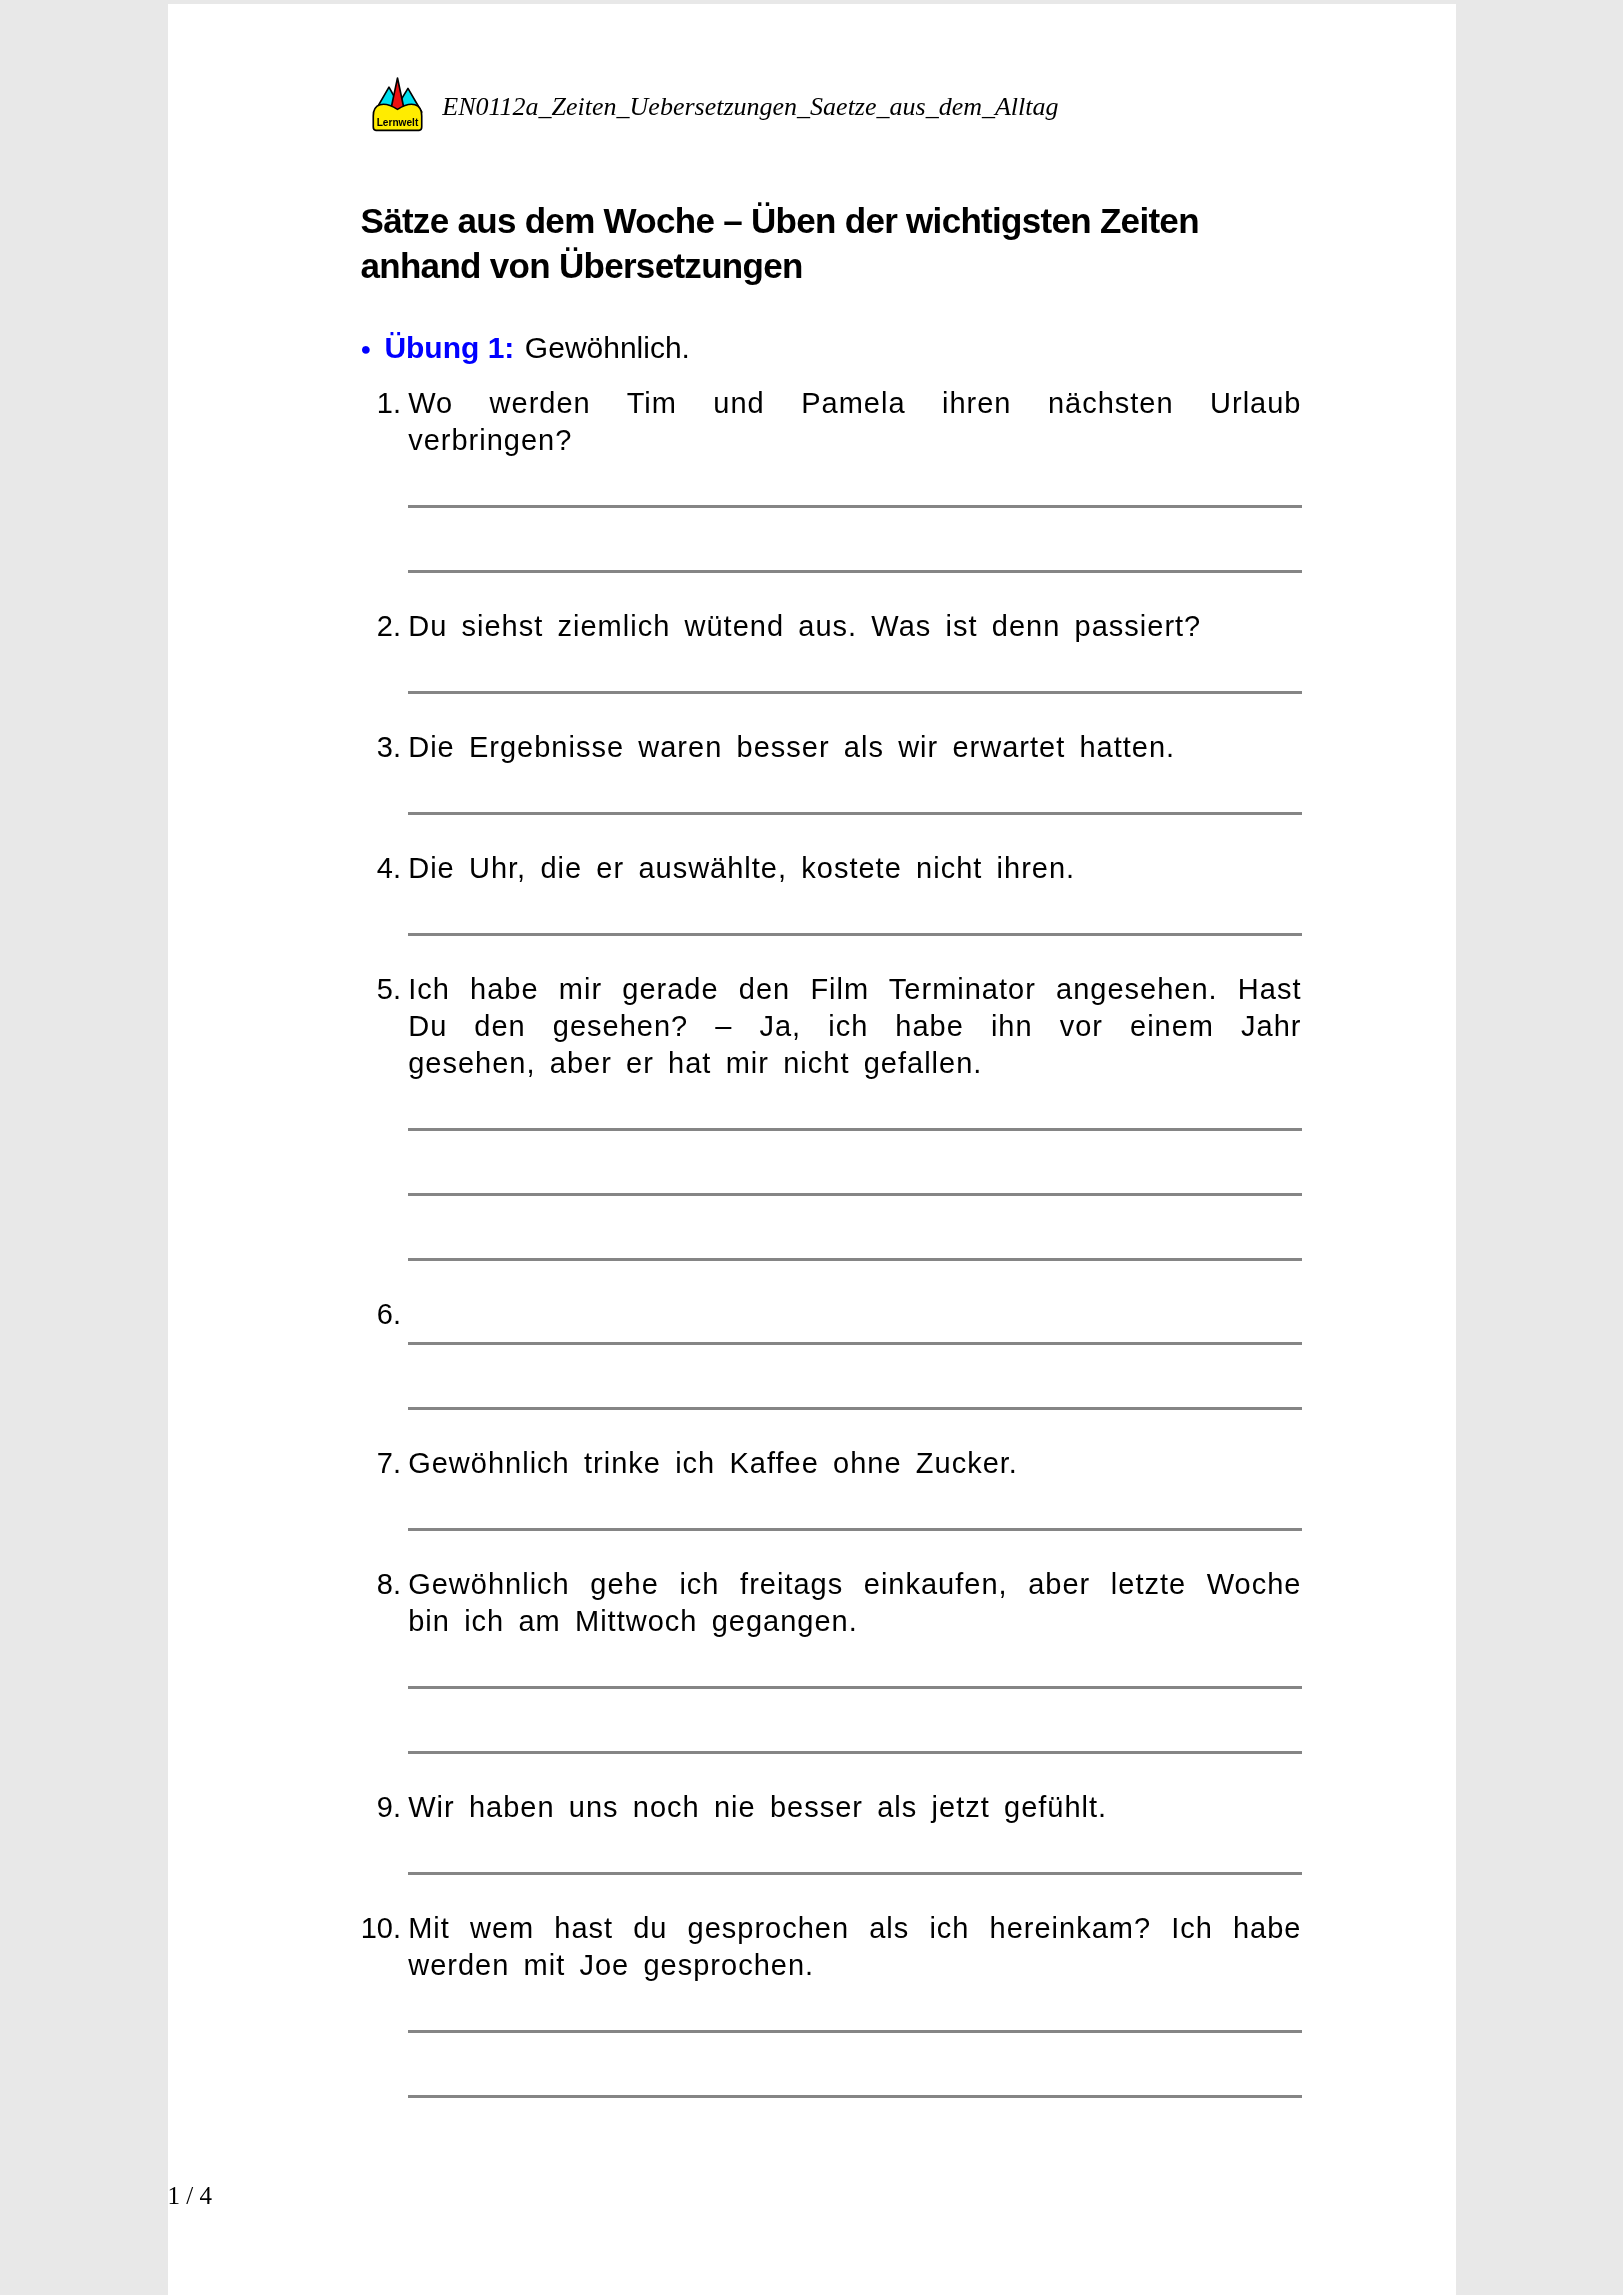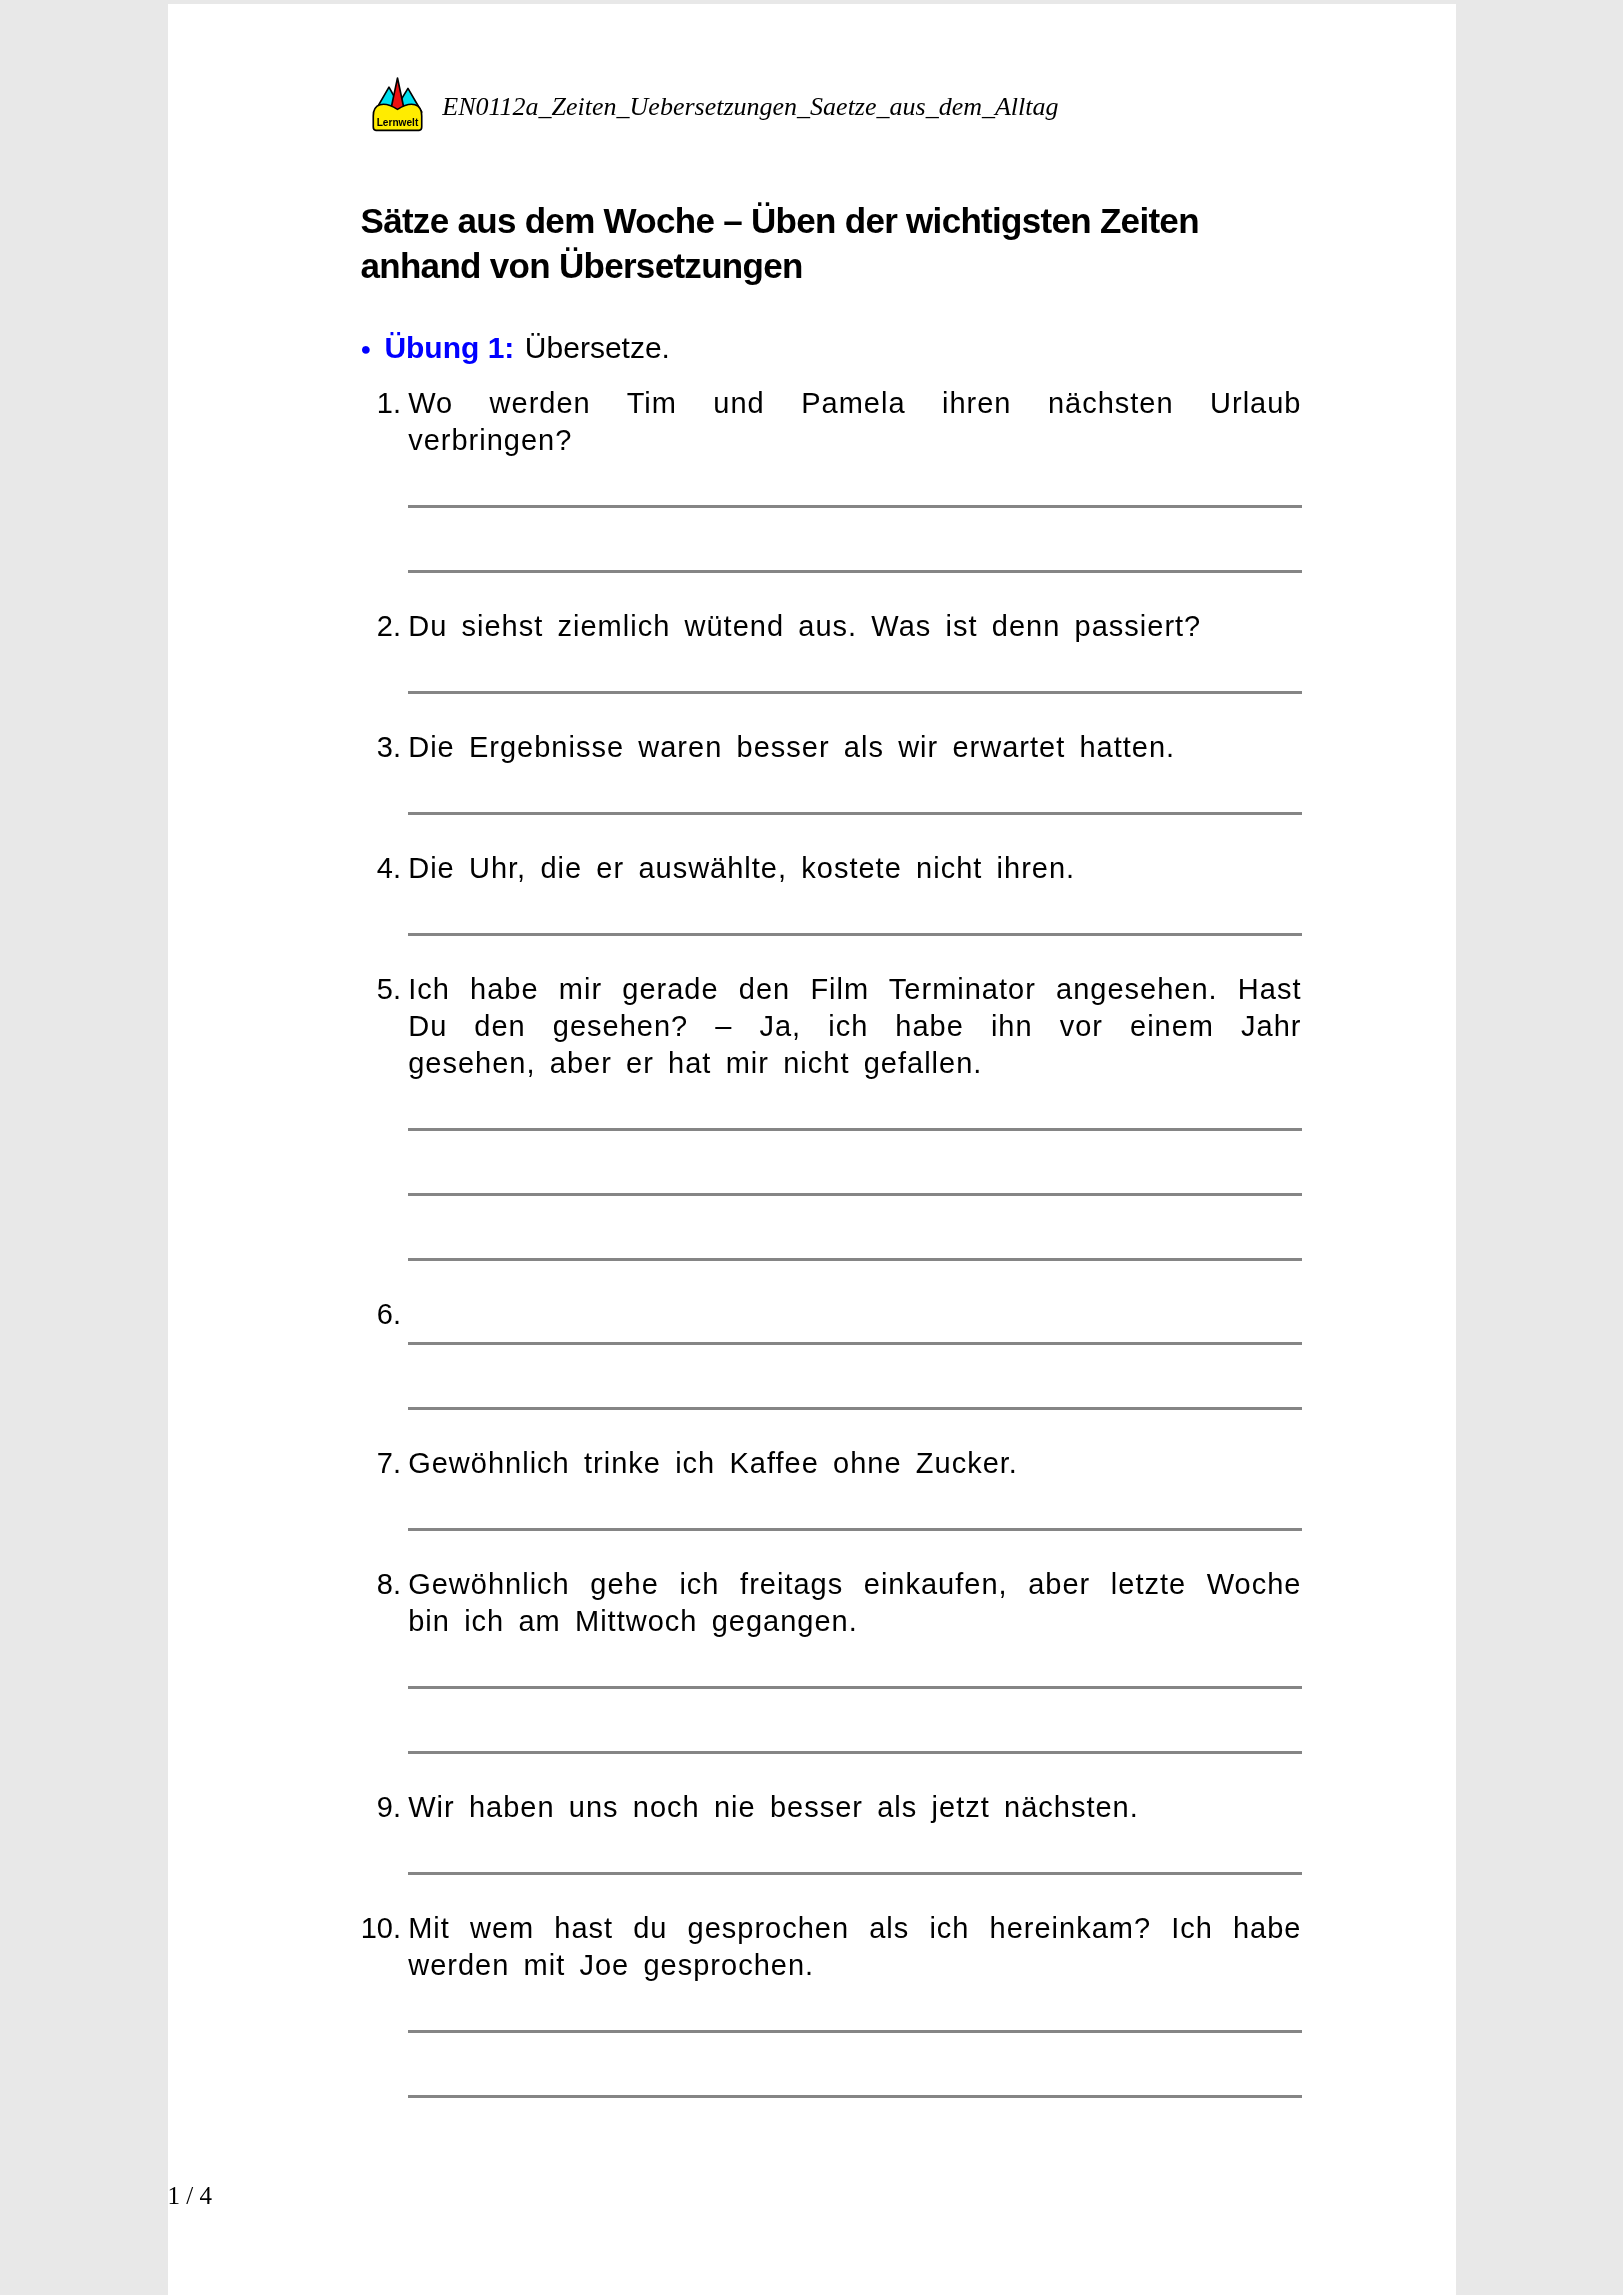--- a/index.html
+++ b/index.html
@@ -83,21 +83,21 @@
           </g>
           <text x="42" y="80" text-anchor="middle" font-family="Liberation Sans, sans-serif" font-size="15.5" font-weight="bold" fill="#000">Lernwelt</text>
         </svg>
       </div>
       <div class="doc-code">EN0112a_Zeiten_Uebersetzungen_Saetze_aus_dem_Alltag</div>
     </div>
 
     <h1 class="page-title" style="margin-bottom:0;">Sätze aus dem Woche – Üben der wichtigsten Zeiten anhand von Übersetzungen</h1>
 
     <div class="exercise-row">
-      <span class="exercise-bullet">●</span><span class="exercise-label">Übung 1:</span><span class="exercise-instruction">Übersetze.</span>
+      <span class="exercise-bullet">●</span><span class="exercise-label">Übung 1:</span><span class="exercise-instruction">Gewöhnlich.</span>
     </div>
 
     <div id="items">
         <div class="item">
     <div class="item-number">1.</div>
     <div class="item-body">
       <div class="item-text">Wo werden Tim und Pamela ihren nächsten Urlaub verbringen?</div>
     <div class="answer-line"></div>
             <div class="answer-line"></div>
           </div>
@@ -150,21 +150,21 @@
     <div class="item-number">8.</div>
     <div class="item-body">
       <div class="item-text">Gewöhnlich gehe ich freitags einkaufen, aber letzte Woche bin ich am Mittwoch gegangen.</div>
     <div class="answer-line"></div>
             <div class="answer-line"></div>
           </div>
   </div>
         <div class="item">
     <div class="item-number">9.</div>
     <div class="item-body">
-      <div class="item-text">Wir haben uns noch nie besser als jetzt nächsten.</div>
+      <div class="item-text">Wir haben uns noch nie besser als jetzt gefühlt.</div>
     <div class="answer-line"></div>
           </div>
   </div>
         <div class="item">
     <div class="item-number">10.</div>
     <div class="item-body">
       <div class="item-text">Mit wem hast du gesprochen als ich hereinkam? Ich habe werden mit Joe gesprochen.</div>
     <div class="answer-line"></div>
             <div class="answer-line"></div>
           </div>

